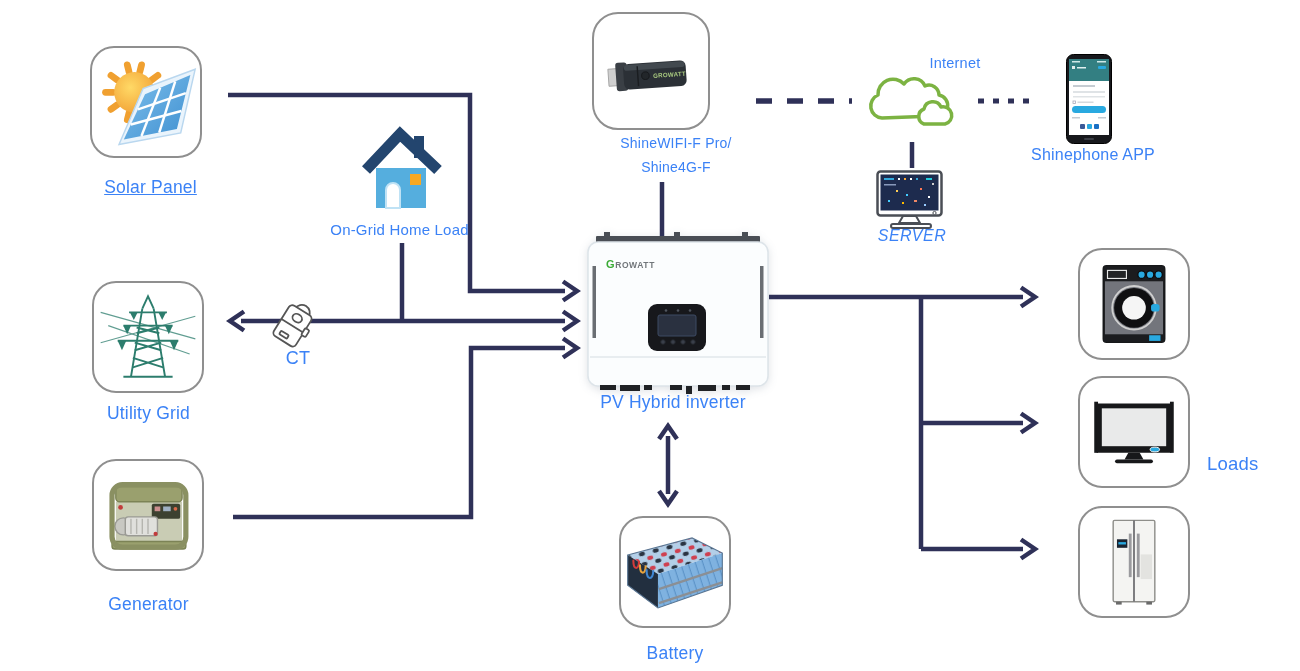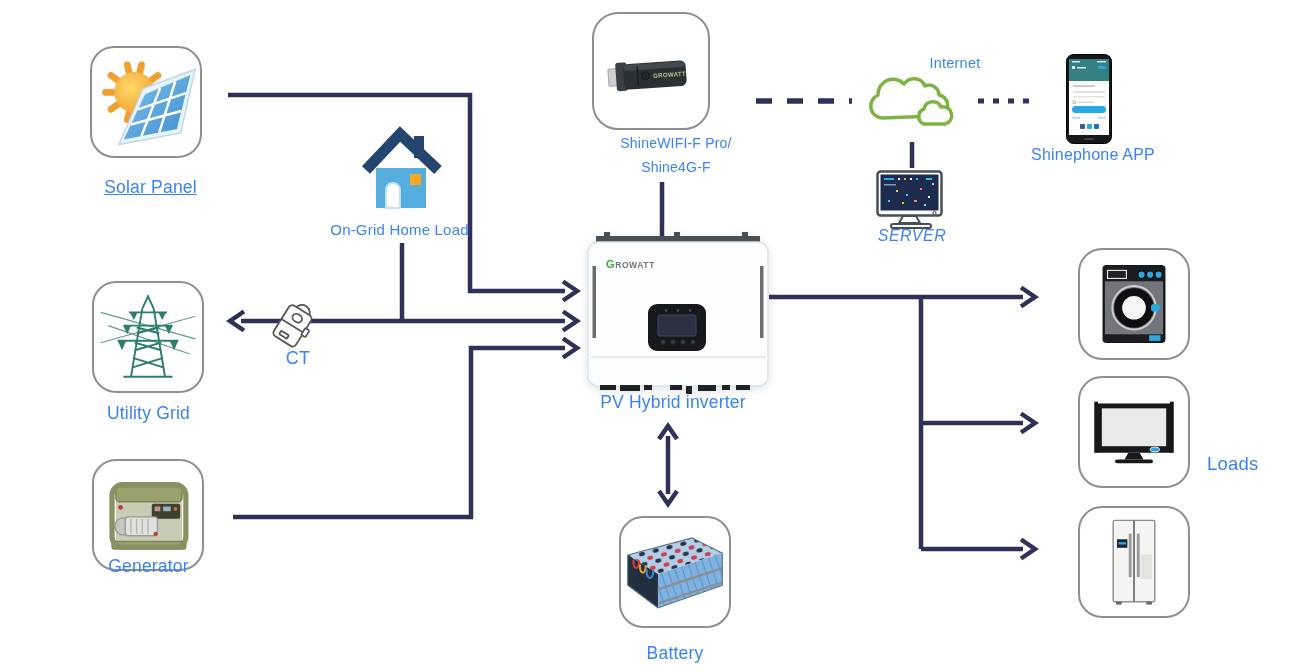--- a/index.html
+++ b/index.html
@@ -192,21 +192,21 @@
           <line x1="44" y1="60" x2="44" y2="76"></line>
         <line x1="50" y1="60" x2="50" y2="76"></line>
           <line x1="56" y1="60" x2="56" y2="76"></line>
       </g>
       <circle cx="27" cy="48" r="2.5" fill="#c23b3b"></circle>
       <circle cx="64" cy="76" r="2.2" fill="#c23b3b"></circle>
       <rect x="18" y="84" width="78" height="8" rx="3" fill="#9aa06e" stroke="#7c8356" stroke-width="1.5"></rect>
       <rect x="18" y="24" width="78" height="66" rx="11" fill="none" stroke="#8a9062" stroke-width="5.5"></rect>
     </svg>
   </div>
-  <div class="lbl" style="left:76px; top:556px; width:145px;">Generator</div>
+  <div class="lbl" style="left:76px; top:594px; width:145px;">Generator</div>
 
   <div class="node iconbox big" style="left:592px; top:12px;">
     <svg width="112" height="112" viewBox="0 0 118 118">
       <g transform="rotate(-4 59 62)">
         <rect x="14" y="54" width="10" height="18" fill="#cfcfcf" stroke="#a5a5a5" stroke-width="1"></rect>
         <rect x="22" y="48" width="12" height="30" rx="3" fill="#3a3f45"></rect>
         <rect x="30" y="50" width="66" height="27" rx="6" fill="#2b3036"></rect>
         <rect x="31" y="51" width="64" height="6" rx="3" fill="#474d54" opacity="0.85"></rect>
         <line x1="45" y1="53" x2="45" y2="74" stroke="#1a1d20" stroke-width="1.5"></line>
         <circle cx="53" cy="63.5" r="4" fill="#22262a" stroke="#15181b" stroke-width="1"></circle>

